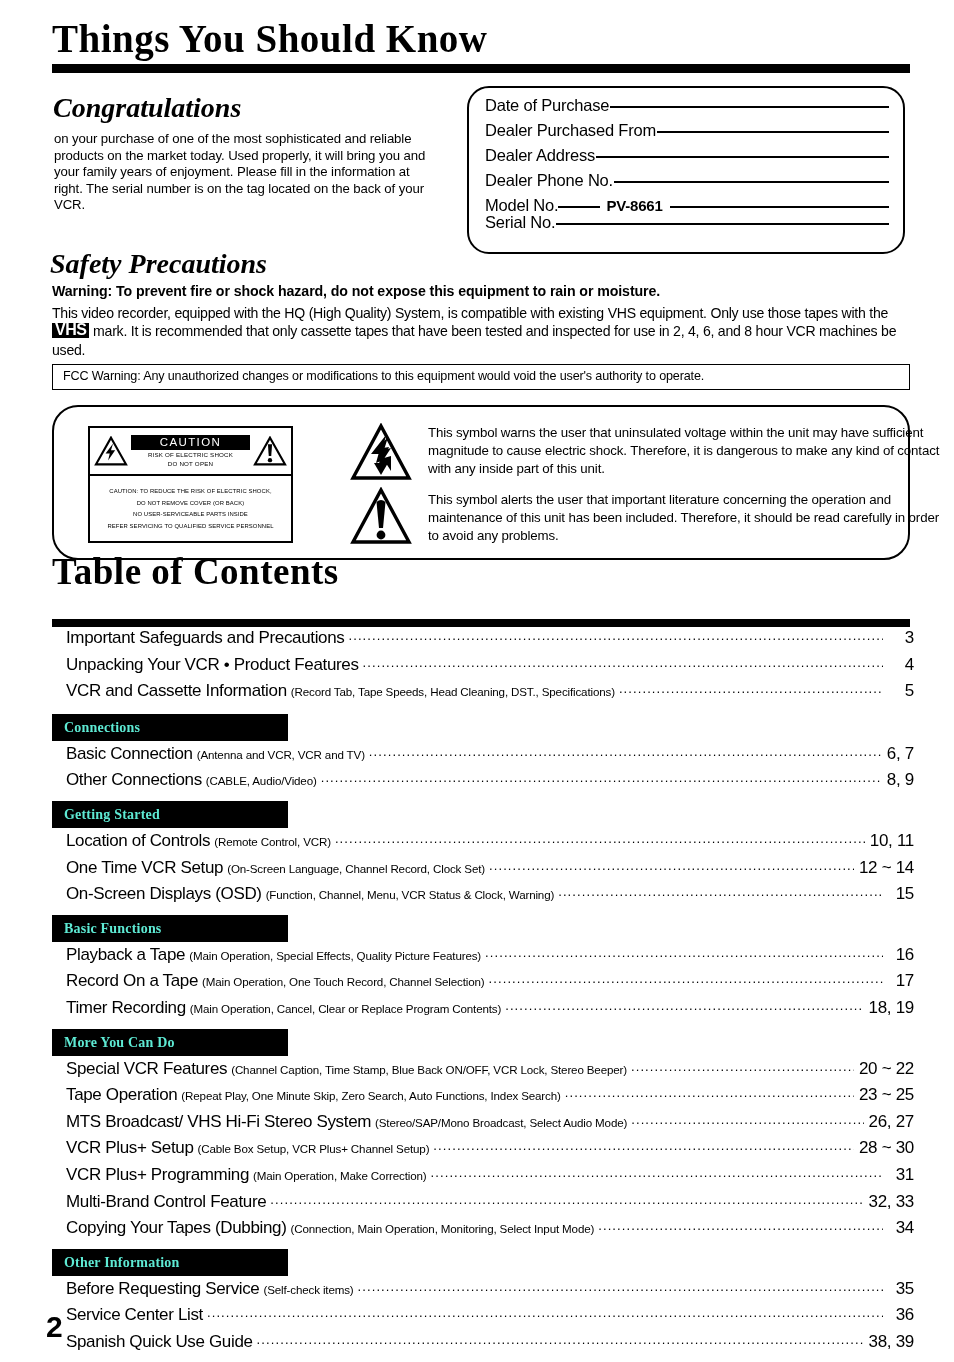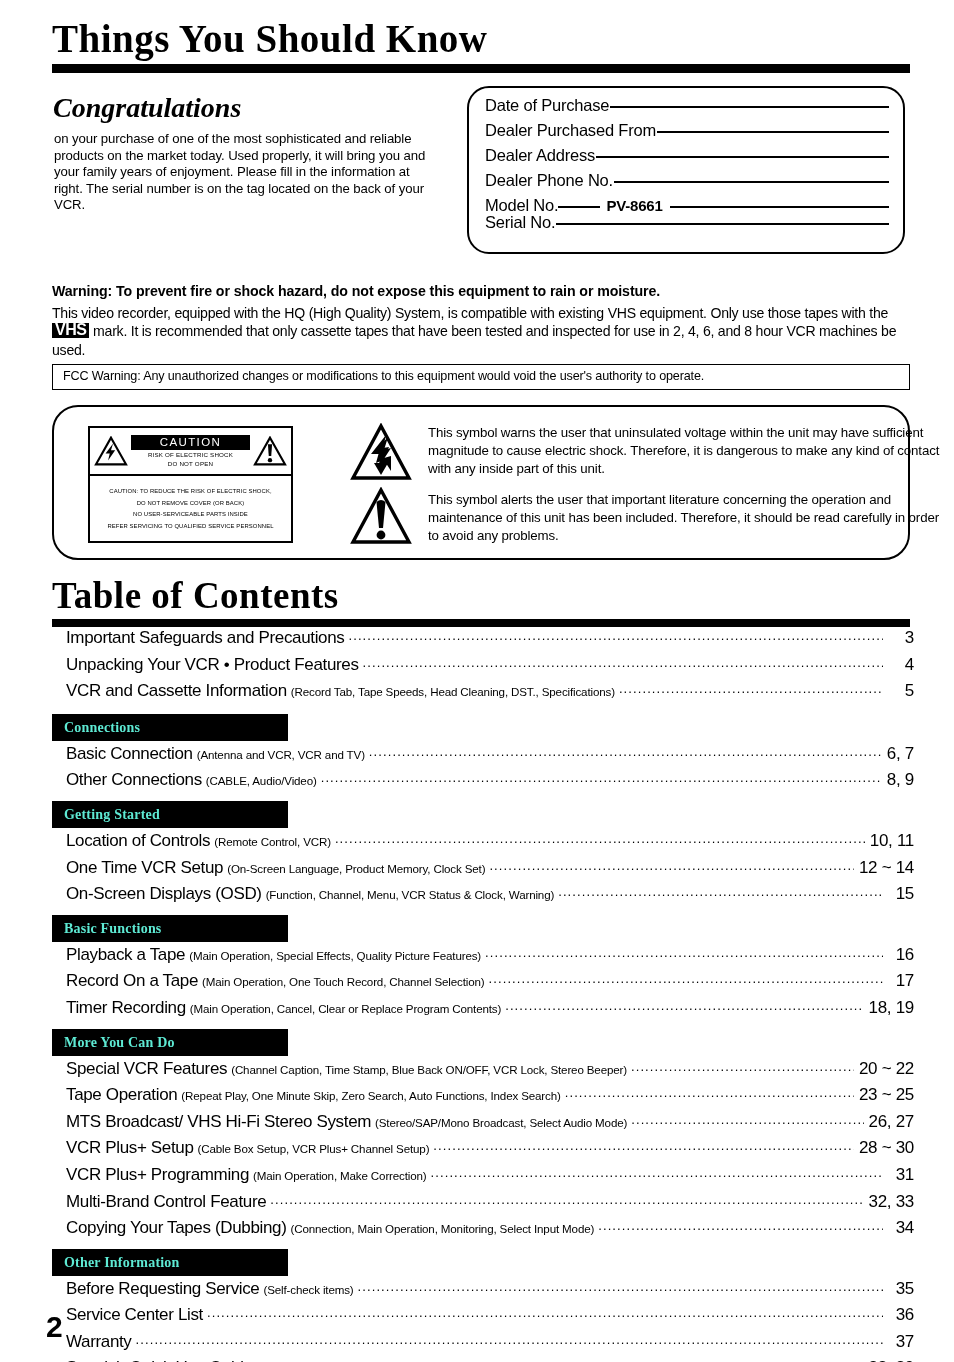--- a/index.html
+++ b/index.html
@@ -29,21 +29,21 @@
     font-weight: bold;
     letter-spacing: 0.5px;
   }
   #things-heading {
     left: 52px;
     top: 16px;
     font-size: 39px;
   }
   #toc-heading {
     left: 52px;
-    top: 574px;
+    top: 550px;
     font-size: 37px;
   }
   .thick-rule {
     position: absolute;
     background: #000;
   }
   #rule-top {
     left: 52px;
     top: 64px;
     width: 858px;
@@ -373,20 +373,21 @@
       <span class="fill-short"></span>
       <span class="modelval">PV-8661</span>
       <span class="fill"></span>
     </div>
     <div class="purchase-row" style="top:125px;">
       <span class="lbl">Serial No.</span>
       <span class="fill"></span>
     </div>
   </div>
 
+  <div class="italic-heading" id="safety-heading">Safety Precautions</div>
   <div id="safety-warning">Warning:  To prevent fire or shock hazard, do not expose this equipment to rain or moisture.</div>
   <div id="safety-body">
     <span>This video recorder, equipped with the HQ (High Quality) System, is compatible with existing VHS equipment. Only use those tapes with the </span><span class="vhs-badge">VHS</span><span> mark. It is recommended that only cassette tapes that have been tested and inspected for use in 2, 4, 6, and 8 hour VCR machines be used.</span>
   </div>
 
   <div id="caution-box">
 
     <div id="caution-label">
       <div id="caution-label-top">
         <svg class="tri-small" viewBox="0 0 40 36">
@@ -467,21 +468,21 @@
       </div>
       <div class="sec-bar">Getting Started</div>
       <div class="toc-row">
         <span class="t-main">Location of Controls</span>
         <span class="t-sub">(Remote Control, VCR)</span>
         <span class="leader">...............................................................................................................................................................</span>
         <span class="pg">10, 11</span>
       </div>
       <div class="toc-row">
         <span class="t-main">One Time VCR Setup</span>
-        <span class="t-sub">(On-Screen Language, Product Memory, Clock Set)</span>
+        <span class="t-sub">(On-Screen Language, Channel Record, Clock Set)</span>
         <span class="leader">...............................................................................................................................................................</span>
         <span class="pg">12 ~ 14</span>
       </div>
       <div class="toc-row">
         <span class="t-main">On-Screen Displays (OSD)</span>
         <span class="t-sub">(Function, Channel, Menu, VCR Status &amp; Clock, Warning)</span>
         <span class="leader">...............................................................................................................................................................</span>
         <span class="pg">15</span>
       </div>
       <div class="sec-bar">Basic Functions</div>
@@ -551,25 +552,20 @@
         <span class="t-sub">(Self-check items)</span>
         <span class="leader">...............................................................................................................................................................</span>
         <span class="pg">35</span>
       </div>
       <div class="toc-row">
         <span class="t-main">Service Center List</span>
         <span class="leader">...............................................................................................................................................................</span>
         <span class="pg">36</span>
       </div>
       <div class="toc-row">
-        <span class="t-main">Warranty</span>
-        <span class="leader">...............................................................................................................................................................</span>
-        <span class="pg">37</span>
-      </div>
-      <div class="toc-row">
         <span class="t-main">Spanish Quick Use Guide</span>
         <span class="leader">...............................................................................................................................................................</span>
         <span class="pg">38, 39</span>
       </div>
     </div>
 
   <div id="page-number">2</div>
 
 </div>
 

